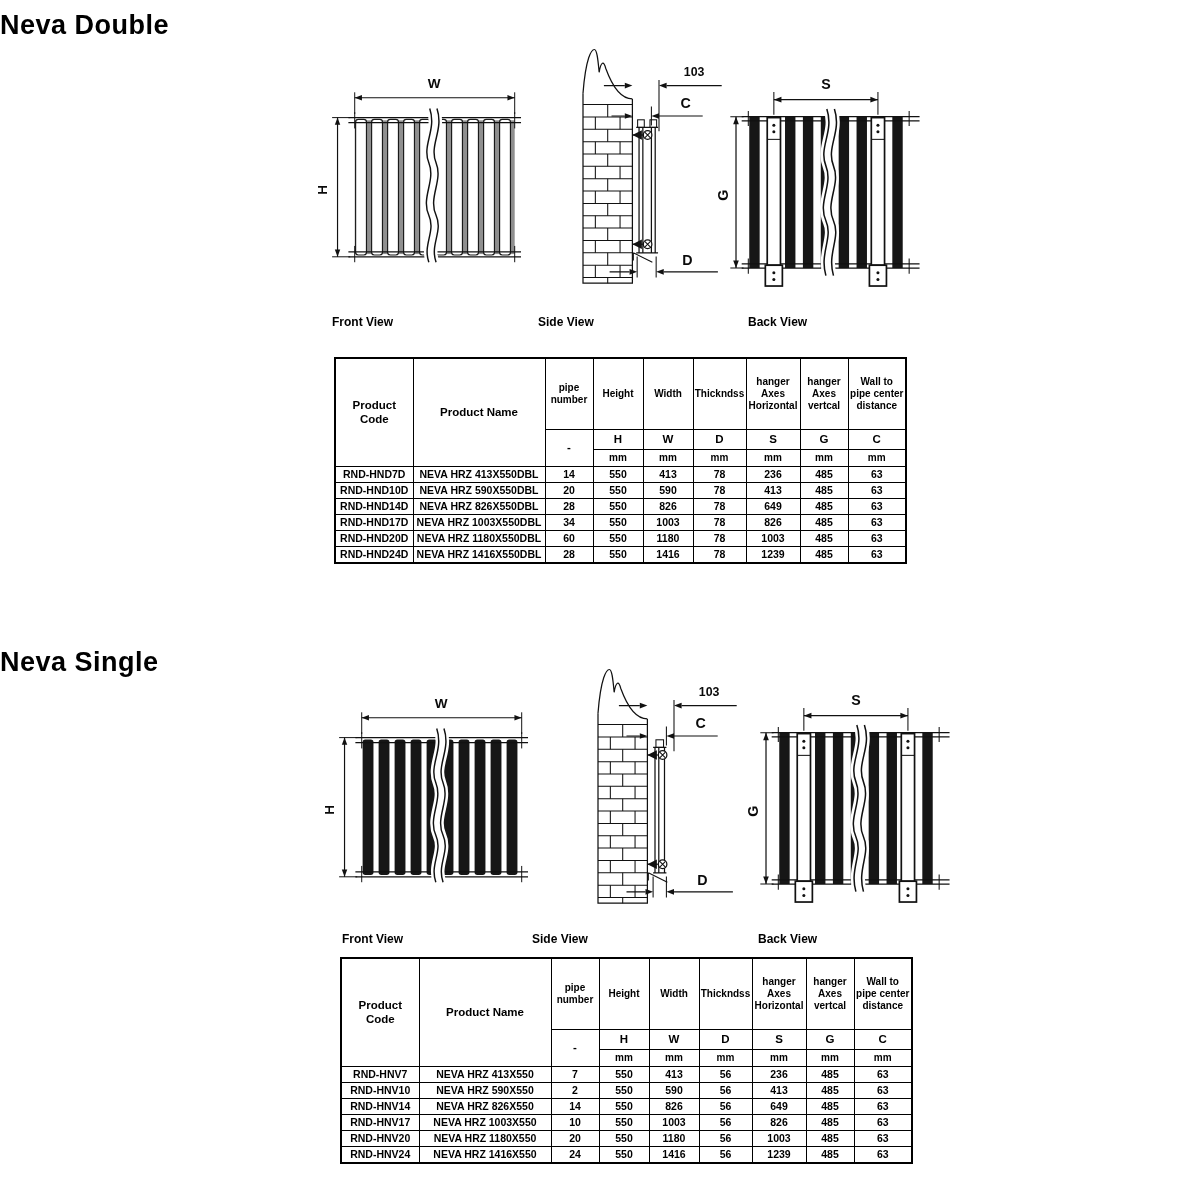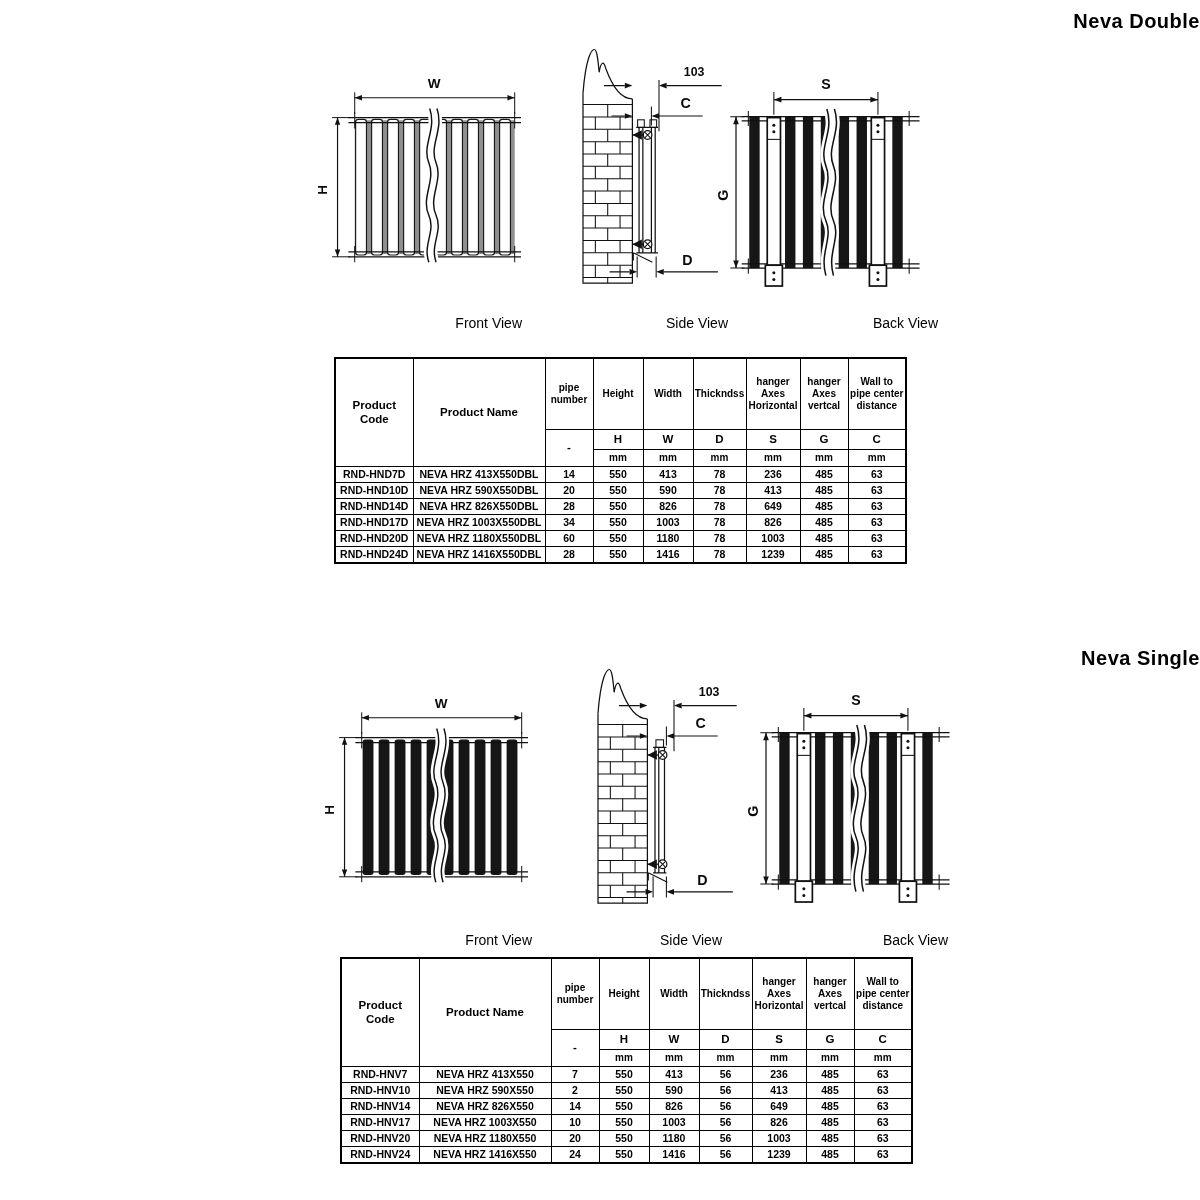--- a/index.html
+++ b/index.html
@@ -1,21 +1,21 @@
 <!DOCTYPE html>
 <html><head>
 <meta charset="utf-8">
 <style>
   html,body{margin:0;padding:0;background:#fff;}
   .canvas{position:relative;width:1200px;height:1200px;background:#ffffff;
           font-family:"Liberation Sans",sans-serif;color:#000;overflow:hidden;}
   .abs{position:absolute;}
   .section{position:absolute;left:0;width:1200px;height:600px;}
-  .sec-title{width:100%;text-align:right;font-weight:bold;font-size:20px;letter-spacing:.5px;}
-  .caption{font-weight:normal;font-size:14px;text-align:right;width:190px;}
+  .sec-title{width:100%;text-align:left;font-weight:bold;font-size:27px;letter-spacing:.5px;}
+  .caption{font-weight:bold;font-size:12px;text-align:left;width:190px;}
   svg{display:block;}
   svg text{font-family:"Liberation Sans",sans-serif;font-weight:bold;fill:#0a0a0a;}
   .ln{stroke:#111;stroke-width:1.3;fill:none;}
   .thin{stroke:#111;stroke-width:1.1;fill:none;}
   .ink{fill:#111;stroke:none;}
   .wavy-mask{fill:none;stroke:#fff;stroke-width:15;}
   .wavy{fill:none;stroke:#111;stroke-width:1.6;}
   .double .front-backdrop{fill:#8f8f8f;}
   .single .front-backdrop{fill:#ffffff;}
   .double .front-slat{fill:#ffffff;stroke:#1a1a1a;stroke-width:1.3;}

